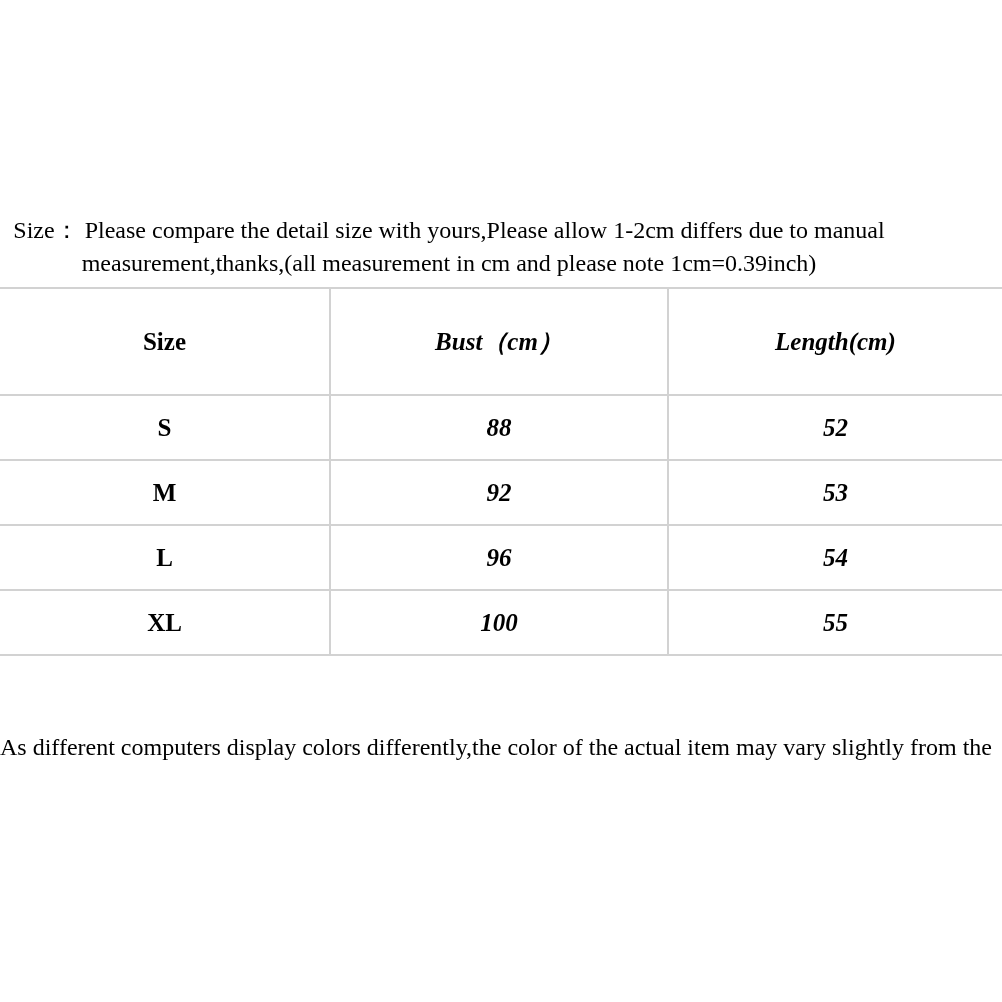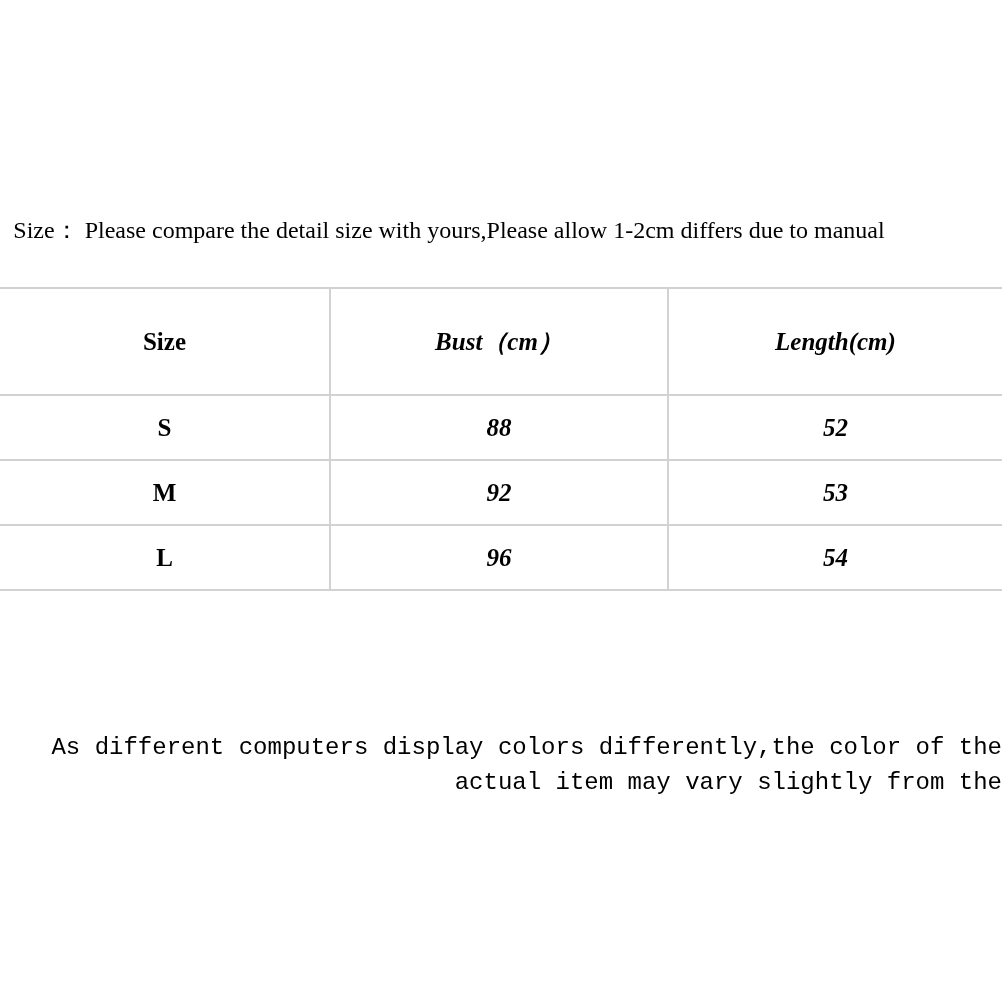--- a/index.html
+++ b/index.html
@@ -56,34 +56,34 @@
   .size-table tbody tr { height: 65px; }
   .size-table tbody tr { border-top: 2px solid #d2d2d2; }
   .size-table th + th, .size-table td + td { border-left: 2px solid #d2d2d2; font-style: italic; }
 
   
   .footer {
     position: absolute;
     top: 730px;
     left: 0;
     width: 1002px;
-    text-align: right;
+    text-align: left;
     font-size: 24px;
     line-height: 35px;
     color: #000000;
-    font-family: Liberation Mono, monospace;
   }
 </style>
 </head>
 <body>
 
 <div class="canvas">
 
   <div class="intro">
     <div>Size：  Please compare the detail size with yours,Please allow 1-2cm differs due to manual</div>
+    <div>measurement,thanks,(all measurement in cm and please note 1cm=0.39inch)</div>
   </div>
 
   <table class="size-table">
     <colgroup>
         <col class="c1">
         <col class="c2">
         <col class="c3">
       </colgroup>
     <thead>
       <tr>
@@ -101,20 +101,25 @@
       <tr>
         <td>M</td>
         <td>92</td>
         <td>53</td>
       </tr>
       <tr>
         <td>L</td>
         <td>96</td>
         <td>54</td>
       </tr>
+      <tr>
+        <td>XL</td>
+        <td>100</td>
+        <td>55</td>
+      </tr>
     </tbody>
   </table>
 
   <div class="footer">
     <div>As different computers display colors differently,the color of the actual item may vary slightly from the</div>
   </div>
 
 </div>
 
 </body></html>

